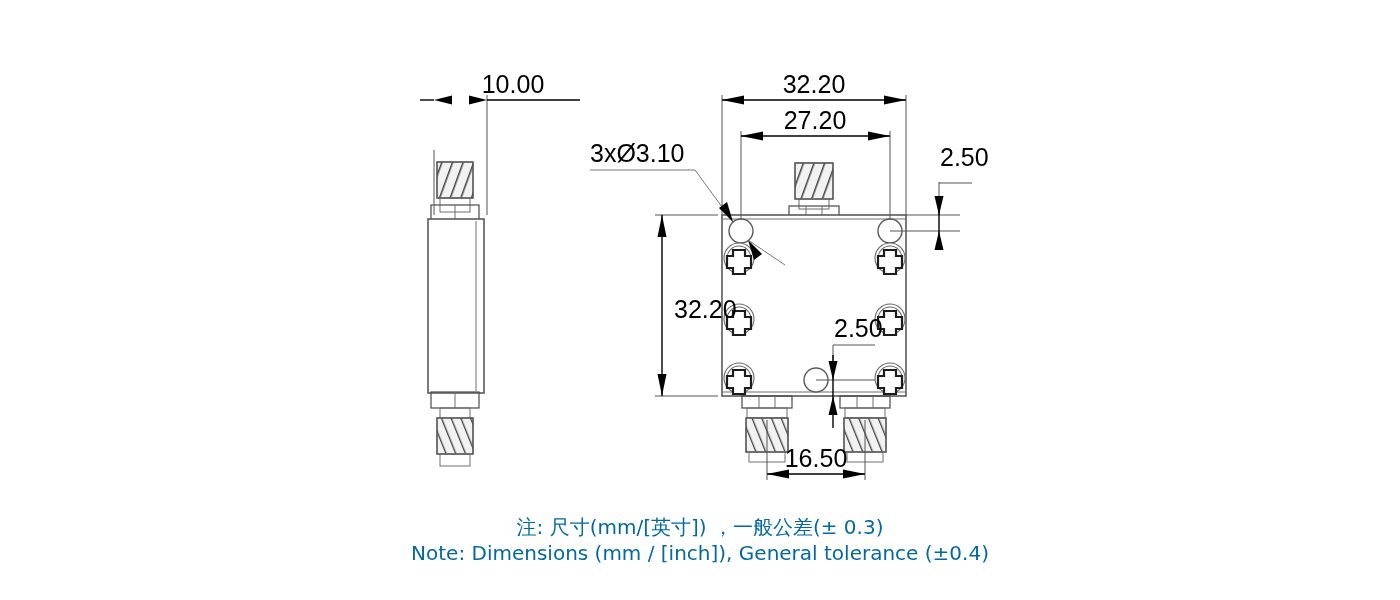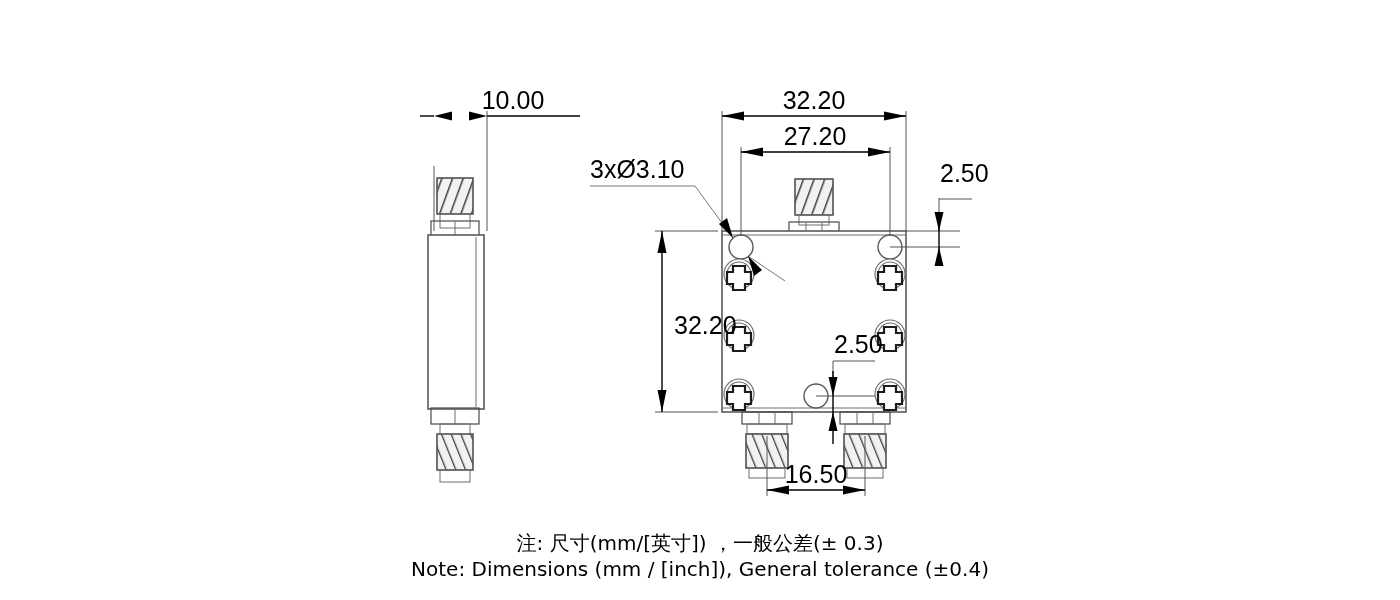--- a/index.html
+++ b/index.html
@@ -9,21 +9,21 @@
   }
   body {
     width: 1400px;
     height: 600px;
     font-family: "Liberation Sans", sans-serif;
     overflow: hidden;
     position: relative;
   }
   #drawing-root {
     position: absolute;
-    left: 0; top: 16px;
+    left: 0; top: 0;
     width: 1400px;
     height: 420px;
   }
   svg.drawing {
     display: block;
     width: 1400px;
     height: 600px;
   }
   .dimtext {
     font-family: "Liberation Sans", sans-serif;
@@ -44,21 +44,21 @@
   .caption-wrap {
     position: absolute;
     left: 0;
     top: 514px;
     width: 1400px;
     text-align: center;
   }
   .caption-line {
     font-family: "DejaVu Sans", sans-serif;
     font-size: 20px;
-    color: #000000;
+    color: #0369a1;
     line-height: 26px;
     white-space: pre;
   }
 </style>
 </head>
 <body>
 
 <div id="drawing-root">
 
   <svg class="drawing" viewBox="0 0 1400 600">

